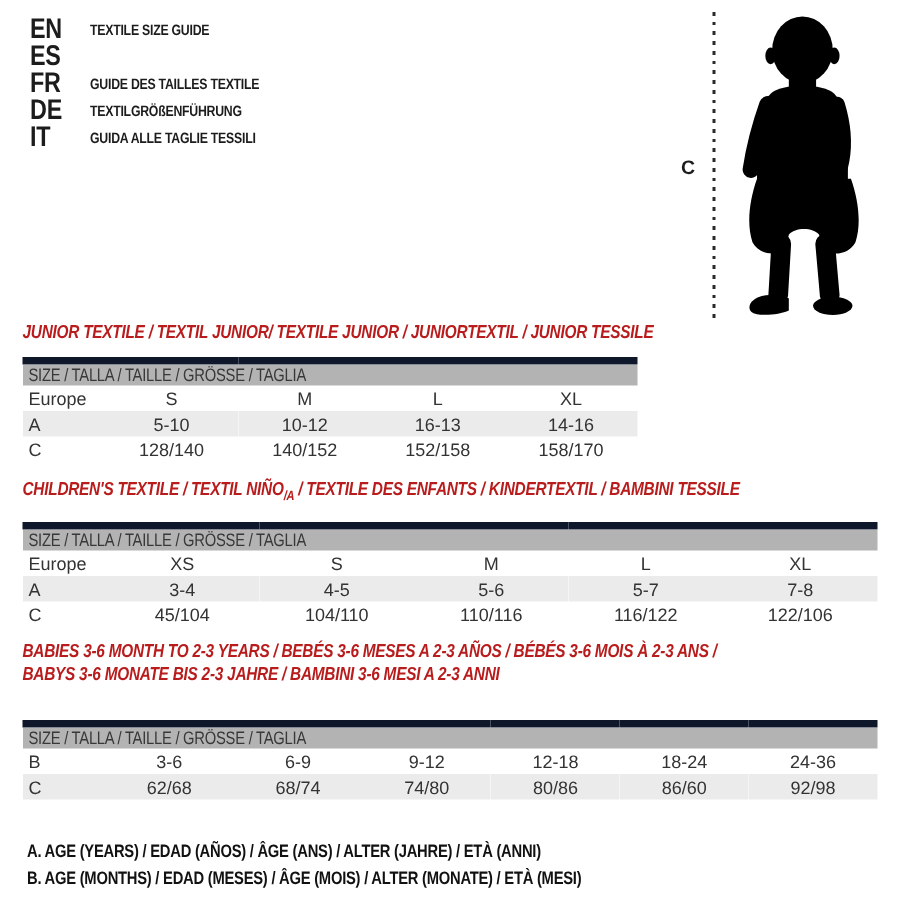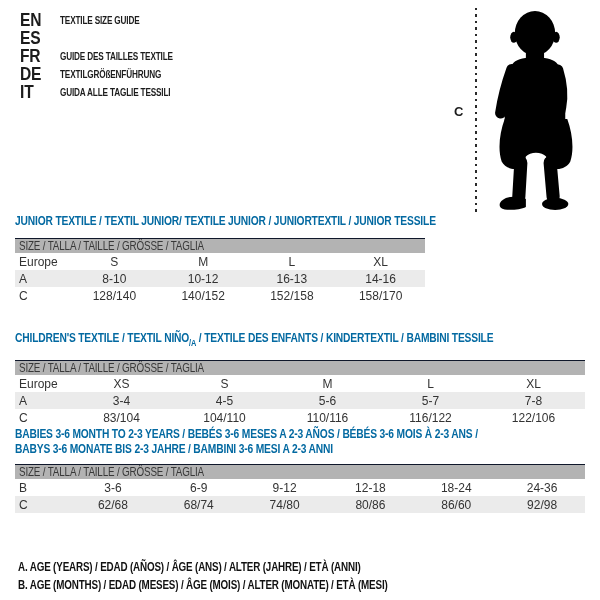--- a/index.html
+++ b/index.html
@@ -29,33 +29,33 @@
   .dash-line {
     position: absolute; left: 23px; top: 2px; width: 2px; height: 206px;
     background: repeating-linear-gradient(to bottom, #2a2a2a 0 2.5px, transparent 2.5px 6.5px);
   }
   .figure svg { position: absolute; left: 32px; top: 0; }
   
   .section { position: absolute; left: 15px; }
   .s1 { top: 214px; width: 410px; }
   .s2 { top: 319px; width: 570px; }
   .s3 { top: 427px; width: 570px; }
-  .tbl-title { font-weight: bold; font-size: 12.5px; color: #0369a1; height: 14px; }
+  .tbl-title { font-weight: bold; font-size: 12.5px; color: #b91c1c; height: 14px; font-style: italic; }
   .s1 .tbl-title { margin-bottom: 10px; }
-  .s2 .tbl-title { margin-bottom: 15px; margin-top: 12px; }
-  .s3 .tbl-title { line-height: 15px; height: 30px; margin-bottom: 7px; }
+  .s2 .tbl-title { margin-bottom: 15px; }
+  .s3 .tbl-title { line-height: 15px; height: 30px; margin-bottom: 23px; }
   .sub-a { font-size: 9px; vertical-align: sub; }
   table.size-table {
     border-collapse: collapse; table-layout: fixed; width: 100%;
     font-size: 12px; color: #333;
   }
   table.size-table td { text-align: center; height: 17px; padding: 0; overflow: hidden; }
   table.size-table td.lft { text-align: left; padding-left: 4px; }
   tr.hdr td {
-    background: #b3b3b3; border-top: 1px solid #0f172a;
+    background: #b3b3b3; border-top: 5px solid #0f172a;
     text-align: left; height: 14px; padding-left: 4px;
     color: #383838; font-size: 12px;
   }
   tr.stripe td { background: #ebebeb; }
   
   .legend { position: absolute; left: 18px; top: 560px; }
   .legend-line { height: 18px; font-weight: bold; font-size: 12px; color: #111; }
 </style>
 </head>
 <body>
@@ -121,21 +121,21 @@
       </tr>
       <tr>
         <td class="lft">Europe</td>
         <td>S</td>
         <td>M</td>
         <td>L</td>
         <td>XL</td>
       </tr>
       <tr class="stripe">
         <td class="lft">A</td>
-        <td>8-10</td>
+        <td>5-10</td>
         <td>10-12</td>
         <td>16-13</td>
         <td>14-16</td>
       </tr>
       <tr>
         <td class="lft">C</td>
         <td>128/140</td>
         <td>140/152</td>
         <td>152/158</td>
         <td>158/170</td>
@@ -172,21 +172,21 @@
       <tr class="stripe">
         <td class="lft">A</td>
         <td>3-4</td>
         <td>4-5</td>
         <td>5-6</td>
         <td>5-7</td>
         <td>7-8</td>
       </tr>
       <tr>
         <td class="lft">C</td>
-        <td>83/104</td>
+        <td>45/104</td>
         <td>104/110</td>
         <td>110/116</td>
         <td>116/122</td>
         <td>122/106</td>
       </tr>
     </tbody>
   </table>
 </div>
 
 <div class="section s3">

